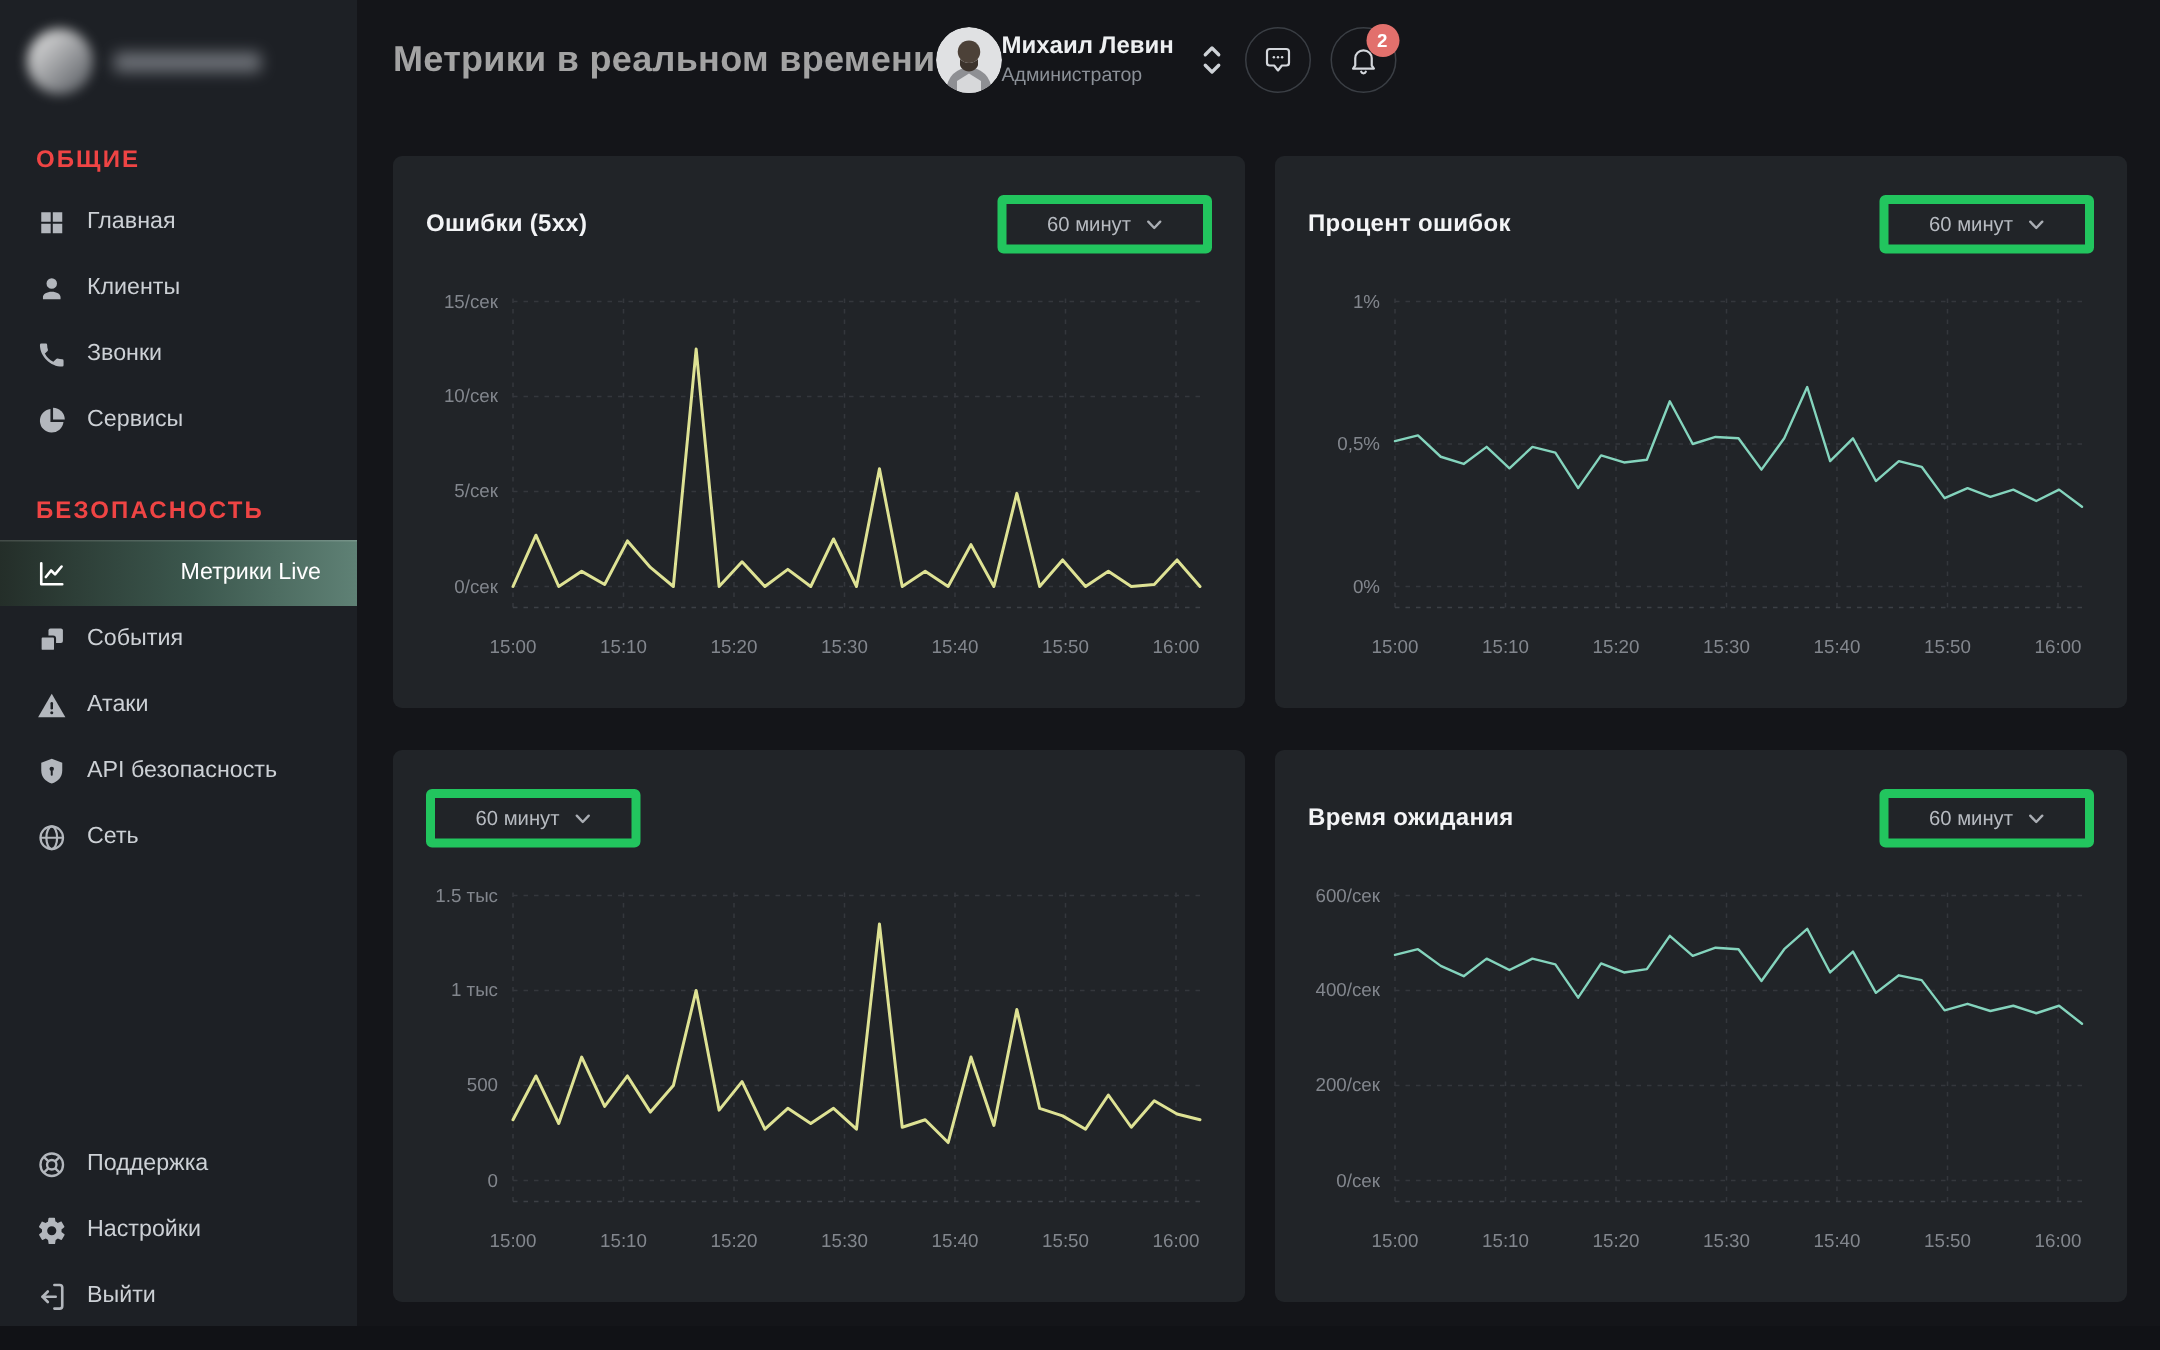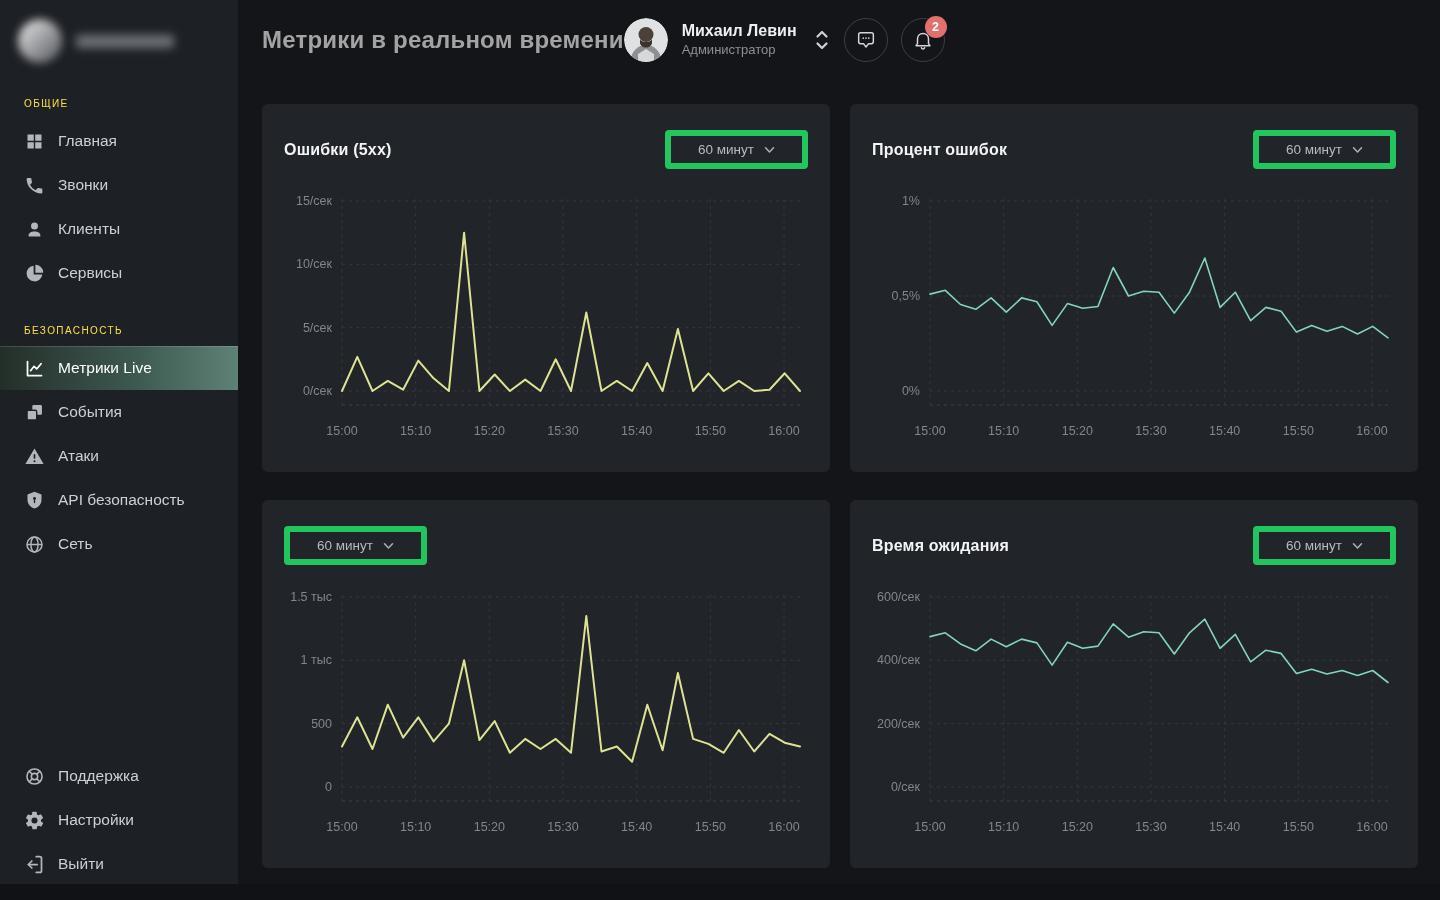--- a/index.html
+++ b/index.html
@@ -11,43 +11,43 @@
   .app { display:flex; width:1440px; height:900px; position:relative; }
 
   
   .sidebar { width:238px; background:#1d2025; display:flex; flex-direction:column; flex:none; }
   .logo { display:flex; align-items:center; gap:14px; padding:14px 0 0 18px; height:68px; }
   .logo-mark { width:44px; height:44px; border-radius:50%;
     background:linear-gradient(135deg,#ececec 20%,#7e8186 80%);
     filter:blur(4px); opacity:.85; }
   .logo-text { width:98px; height:13px; border-radius:3px; background:#90949b; filter:blur(5px); opacity:.7; }
 
-  .section-label { padding:0 24px; margin:30px 0 10px; font-size:10px; letter-spacing:1.4px;
-    color:#fde047; font-weight:400; }
+  .section-label { padding:0 24px; margin:30px 0 10px; font-size:16px; letter-spacing:1.4px;
+    color:#ef4444; font-weight:700; }
   .nav-item { height:44px; display:flex; align-items:center; gap:13px; padding:0 24px;
     color:#ccd0d5; font-size:15.5px; cursor:pointer; }
   .nav-icon { width:21px; height:21px; color:#b3b7bd; display:flex; flex:none; }
   .nav-icon svg { width:100%; height:100%; }
   .nav-item.active { background:linear-gradient(90deg,#242e29 0%,#3c584e 55%,#5f8175 100%);
-    color:#ffffff; box-shadow:inset 0 1px 0 rgba(255,255,255,.14); }
+    color:#ffffff; box-shadow:inset 0 1px 0 rgba(255,255,255,.14);justify-content:space-between; }
   .nav-item.active .nav-icon { color:#ffffff; }
   .sidebar-footer { margin-top:auto; padding-bottom:14px; }
 
   
   .main { flex:1; display:flex; flex-direction:column; min-width:0; }
   .header { height:80px; display:flex; align-items:center; padding:0 26px 0 24px; flex:none; }
   .page-title { font-size:24px; font-weight:700; color:#a3a3a3; letter-spacing:.2px; white-space:nowrap; }
   .search { margin-left:34px; margin-right:auto; width:324px; height:42px; background:#101114;
     border-radius:21px; display:flex; align-items:center; padding:0 16px 0 20px; gap:10px; }
   .search input { flex:1; min-width:0; background:none; border:none; outline:none;
     color:#dfe2e6; font-size:15px; font-family:inherit; }
   .search input::placeholder { color:#70757d; }
   .search-ic { color:#9ba0a7; display:flex; }
 
-  .user { display:flex; align-items:center; gap:14px; cursor:pointer; }
+  .user { display:flex; align-items:center; cursor:pointer; }
   .avatar { width:44px; height:44px; border-radius:50%; overflow:hidden; flex:none; }
   .user-text { line-height:1.3; }
   .user-name { font-size:16px; font-weight:600; color:#edeff1; }
   .user-role { font-size:13px; color:#8b9097; }
   .expander { margin-left:16px; color:#ced2d7; display:flex; cursor:pointer; }
   .icon-btn { width:44px; height:44px; border:1px solid #3a3e44; border-radius:50%;
     display:flex; align-items:center; justify-content:center; color:#d3d6db;
     background:none; position:relative; margin-left:13px; cursor:pointer; flex:none; }
   .badge { position:absolute; top:-3px; right:-3px; width:22px; height:22px; border-radius:50%;
     background:#e2706c; color:#fff; font-size:12.5px; font-weight:700;
@@ -89,33 +89,33 @@
         <svg viewBox="0 0 24 24">
             <path fill="currentColor" d="M4 4h7.2v7.2H4zM12.8 4H20v7.2h-7.2zM4 12.8h7.2V20H4zM12.8 12.8H20V20h-7.2z"></path>
           </svg>
       </span>
       <span class="nav-label">Главная</span>
     </div>
 
     <div class="nav-item">
       <span class="nav-icon">
         <svg viewBox="0 0 24 24">
+            <path fill="currentColor" d="M12 12a4 4 0 100-8 4 4 0 000 8zm0 2.2c-3.7 0-6.7 1.8-6.7 4.1V20h13.4v-1.7c0-2.3-3-4.1-6.7-4.1z"></path>
+          </svg>
+      </span>
+      <span class="nav-label">Клиенты</span>
+    </div>
+
+    <div class="nav-item">
+      <span class="nav-icon">
+        <svg viewBox="0 0 24 24">
             <path fill="currentColor" d="M6.62 10.79a15.05 15.05 0 006.59 6.59l2.2-2.2a1 1 0 011.01-.24c1.12.37 2.33.57 3.58.57a1 1 0 011 1V20a1 1 0 01-1 1C10.85 21 3 13.15 3 4.5a1 1 0 011-1h3.5a1 1 0 011 1c0 1.25.2 2.46.57 3.58a1 1 0 01-.24 1.01l-2.21 2.2z"></path>
           </svg>
       </span>
       <span class="nav-label">Звонки</span>
-    </div>
-
-    <div class="nav-item">
-      <span class="nav-icon">
-        <svg viewBox="0 0 24 24">
-            <path fill="currentColor" d="M12 12a4 4 0 100-8 4 4 0 000 8zm0 2.2c-3.7 0-6.7 1.8-6.7 4.1V20h13.4v-1.7c0-2.3-3-4.1-6.7-4.1z"></path>
-          </svg>
-      </span>
-      <span class="nav-label">Клиенты</span>
     </div>
 
     <div class="nav-item">
       <span class="nav-icon">
         <svg viewBox="0 0 24 24">
             <path fill="currentColor" d="M11 3.06A9 9 0 1020.94 13H11V3.06z"></path>
             <path fill="currentColor" d="M13 2.05V11h8.95A9.01 9.01 0 0013 2.05z"></path>
           </svg>
       </span>
       <span class="nav-label">Сервисы</span>

